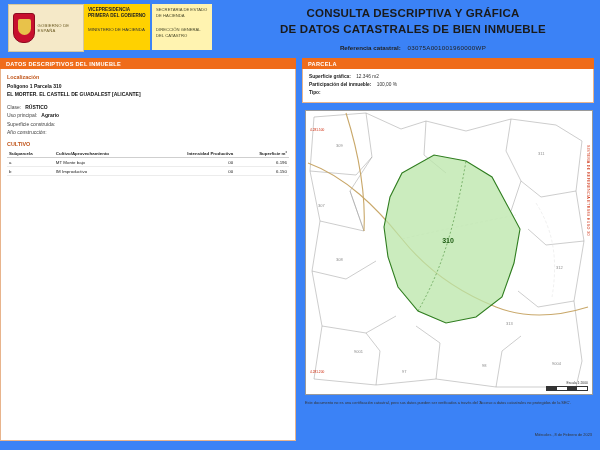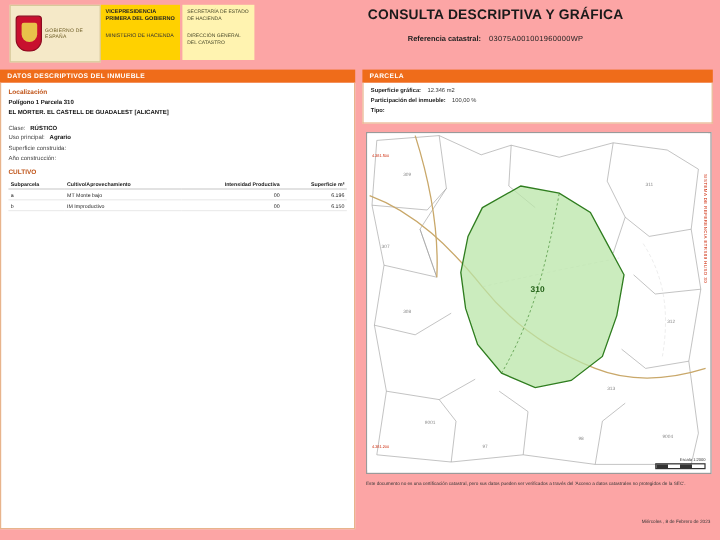--- a/index.html
+++ b/index.html
@@ -11,21 +11,21 @@
     width: 600px;
     height: 450px;
     font-family: "Liberation Sans", sans-serif;
     overflow: hidden;
     position: relative;
   }
   .page {
     position: relative;
     width: 600px;
     height: 450px;
-    background: #fca5a5;
+    background: #3b82f6;
   }
 
   
   .header {
     position: absolute;
     top: 0; left: 0;
     width: 600px;
     height: 62px;
   }
   .crest-block {
@@ -271,20 +271,21 @@
 
     <div class="dep-block">
       <div>SECRETARÍA DE ESTADO
 DE HACIENDA</div>
       <div class="sp">DIRECCIÓN GENERAL
 DEL CATASTRO</div>
     </div>
 
     <div class="title-area">
       <div class="t1">CONSULTA DESCRIPTIVA Y GRÁFICA</div>
+      <div class="t2">DE DATOS CATASTRALES DE BIEN INMUEBLE</div>
       <div class="refline">
         <span class="lbl">Referencia catastral:</span>
         <span class="val">03075A001001960000WP</span>
       </div>
     </div>
   </div>
 
   <div class="left-col">
     <div class="bar">DATOS DESCRIPTIVOS DEL INMUEBLE</div>
     <div class="left-body">

